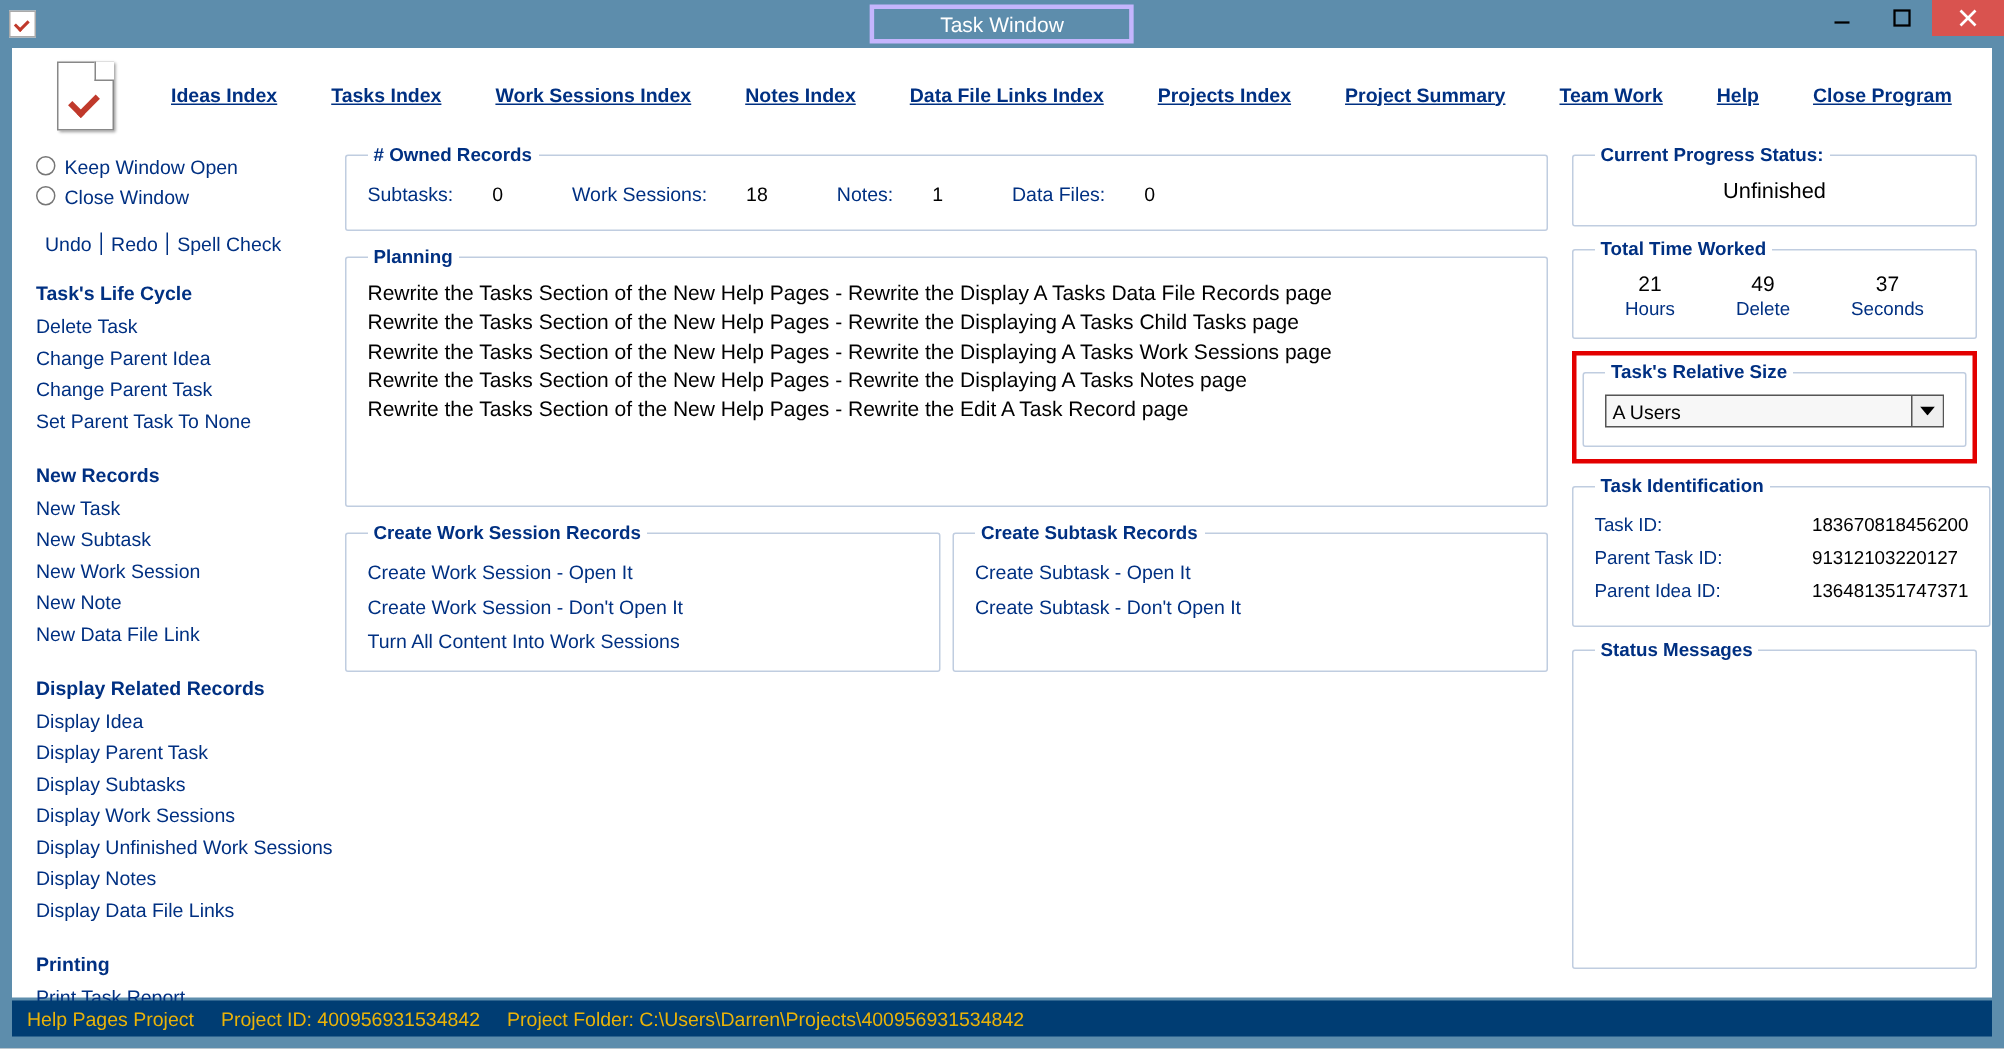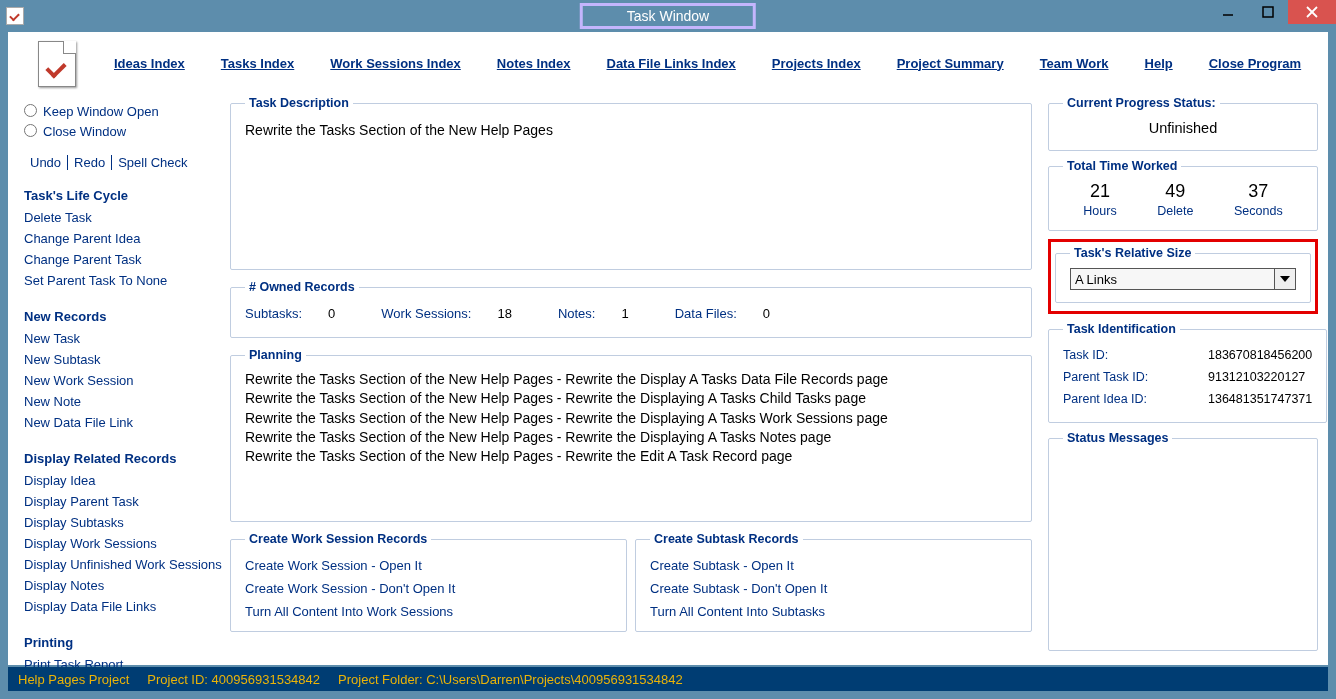--- a/index.html
+++ b/index.html
@@ -266,21 +266,21 @@
   }
   .time-row {
     display: flex;
     justify-content: space-around;
     text-align: center;
     color: #003082;
     font-size: 12.5px;
   }
   .time-col .num {
     color: #000;
-    font-size: 18px;
+    font-size: 14px;
     margin-bottom: 2px;
   }
   .red-wrap {
     border: 3px solid #e30000;
     padding: 4px 4px 8px 4px;
     margin-bottom: 8px;
   }
   .red-wrap fieldset { margin: 0; }
   .relative-size .select-look {
     width: 100%;
@@ -420,24 +420,20 @@
         <div class="side-link">Display Work Sessions</div>
         <div class="side-link">Display Unfinished Work Sessions</div>
         <div class="side-link">Display Notes</div>
         <div class="side-link">Display Data File Links</div>
 
         <div class="section-title">Printing</div>
         <div class="side-link">Print Task Report</div>
       </div>
 
       <div class="main">
-        <fieldset class="task-desc">
-          <legend>Task Description</legend>
-          <div class="desc-text">Rewrite the Tasks Section of the New Help Pages</div>
-        </fieldset>
 
         <fieldset class="owned-records">
           <legend># Owned Records</legend>
           <div class="records-row">
             <div class="records-pair">
               <span>Subtasks:</span>
               <span class="val">0</span>
             </div>
             <div class="records-pair">
               <span>Work Sessions:</span>
@@ -469,21 +465,20 @@
           <fieldset>
             <legend>Create Work Session Records</legend>
             <div class="inner-link">Create Work Session - Open It</div>
             <div class="inner-link">Create Work Session - Don't Open It</div>
             <div class="inner-link">Turn All Content Into Work Sessions</div>
           </fieldset>
           <fieldset>
             <legend>Create Subtask Records</legend>
             <div class="inner-link">Create Subtask - Open It</div>
             <div class="inner-link">Create Subtask - Don't Open It</div>
-            <div class="inner-link">Turn All Content Into Subtasks</div>
           </fieldset>
         </div>
       </div>
 
       <div class="right">
         <fieldset class="progress-status">
           <legend>Current Progress Status:</legend>
           <div class="status-val">Unfinished</div>
         </fieldset>
 
@@ -502,21 +497,21 @@
               <div class="num">37</div>
               <div>Seconds</div>
             </div>
           </div>
         </fieldset>
 
         <div class="red-wrap">
           <fieldset class="relative-size">
             <legend>Task's Relative Size</legend>
             <div class="select-look">
-              <span>A Links</span>
+              <span>A Users</span>
               <div class="arrow">
                 <svg width="10" height="6">
                     <polygon points="0,0 10,0 5,6" fill="#000"></polygon>
                   </svg>
               </div>
             </div>
           </fieldset>
         </div>
 
         <fieldset>

